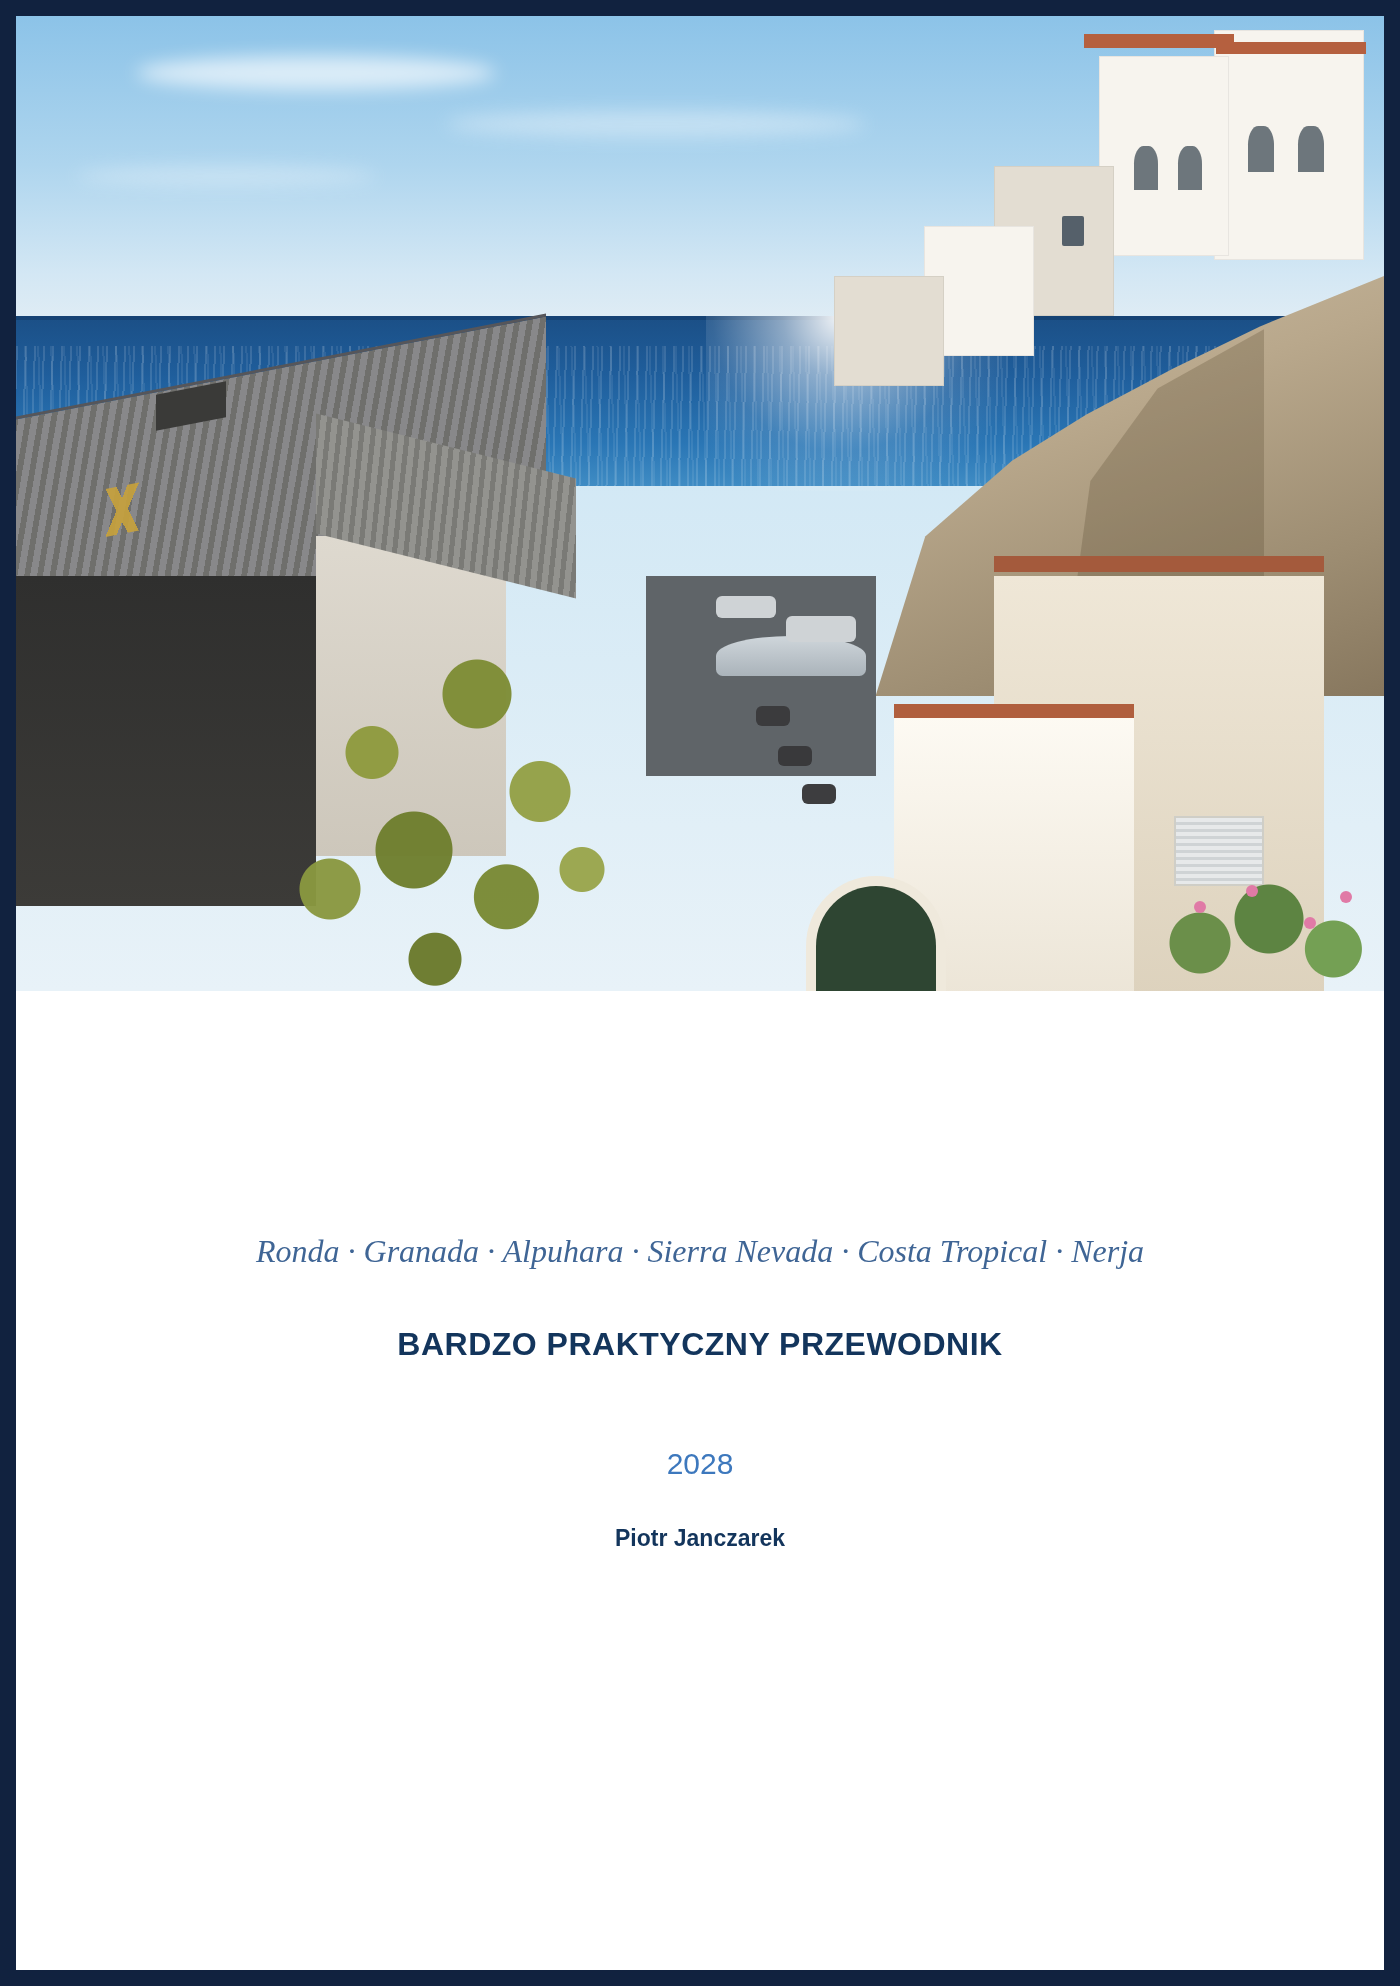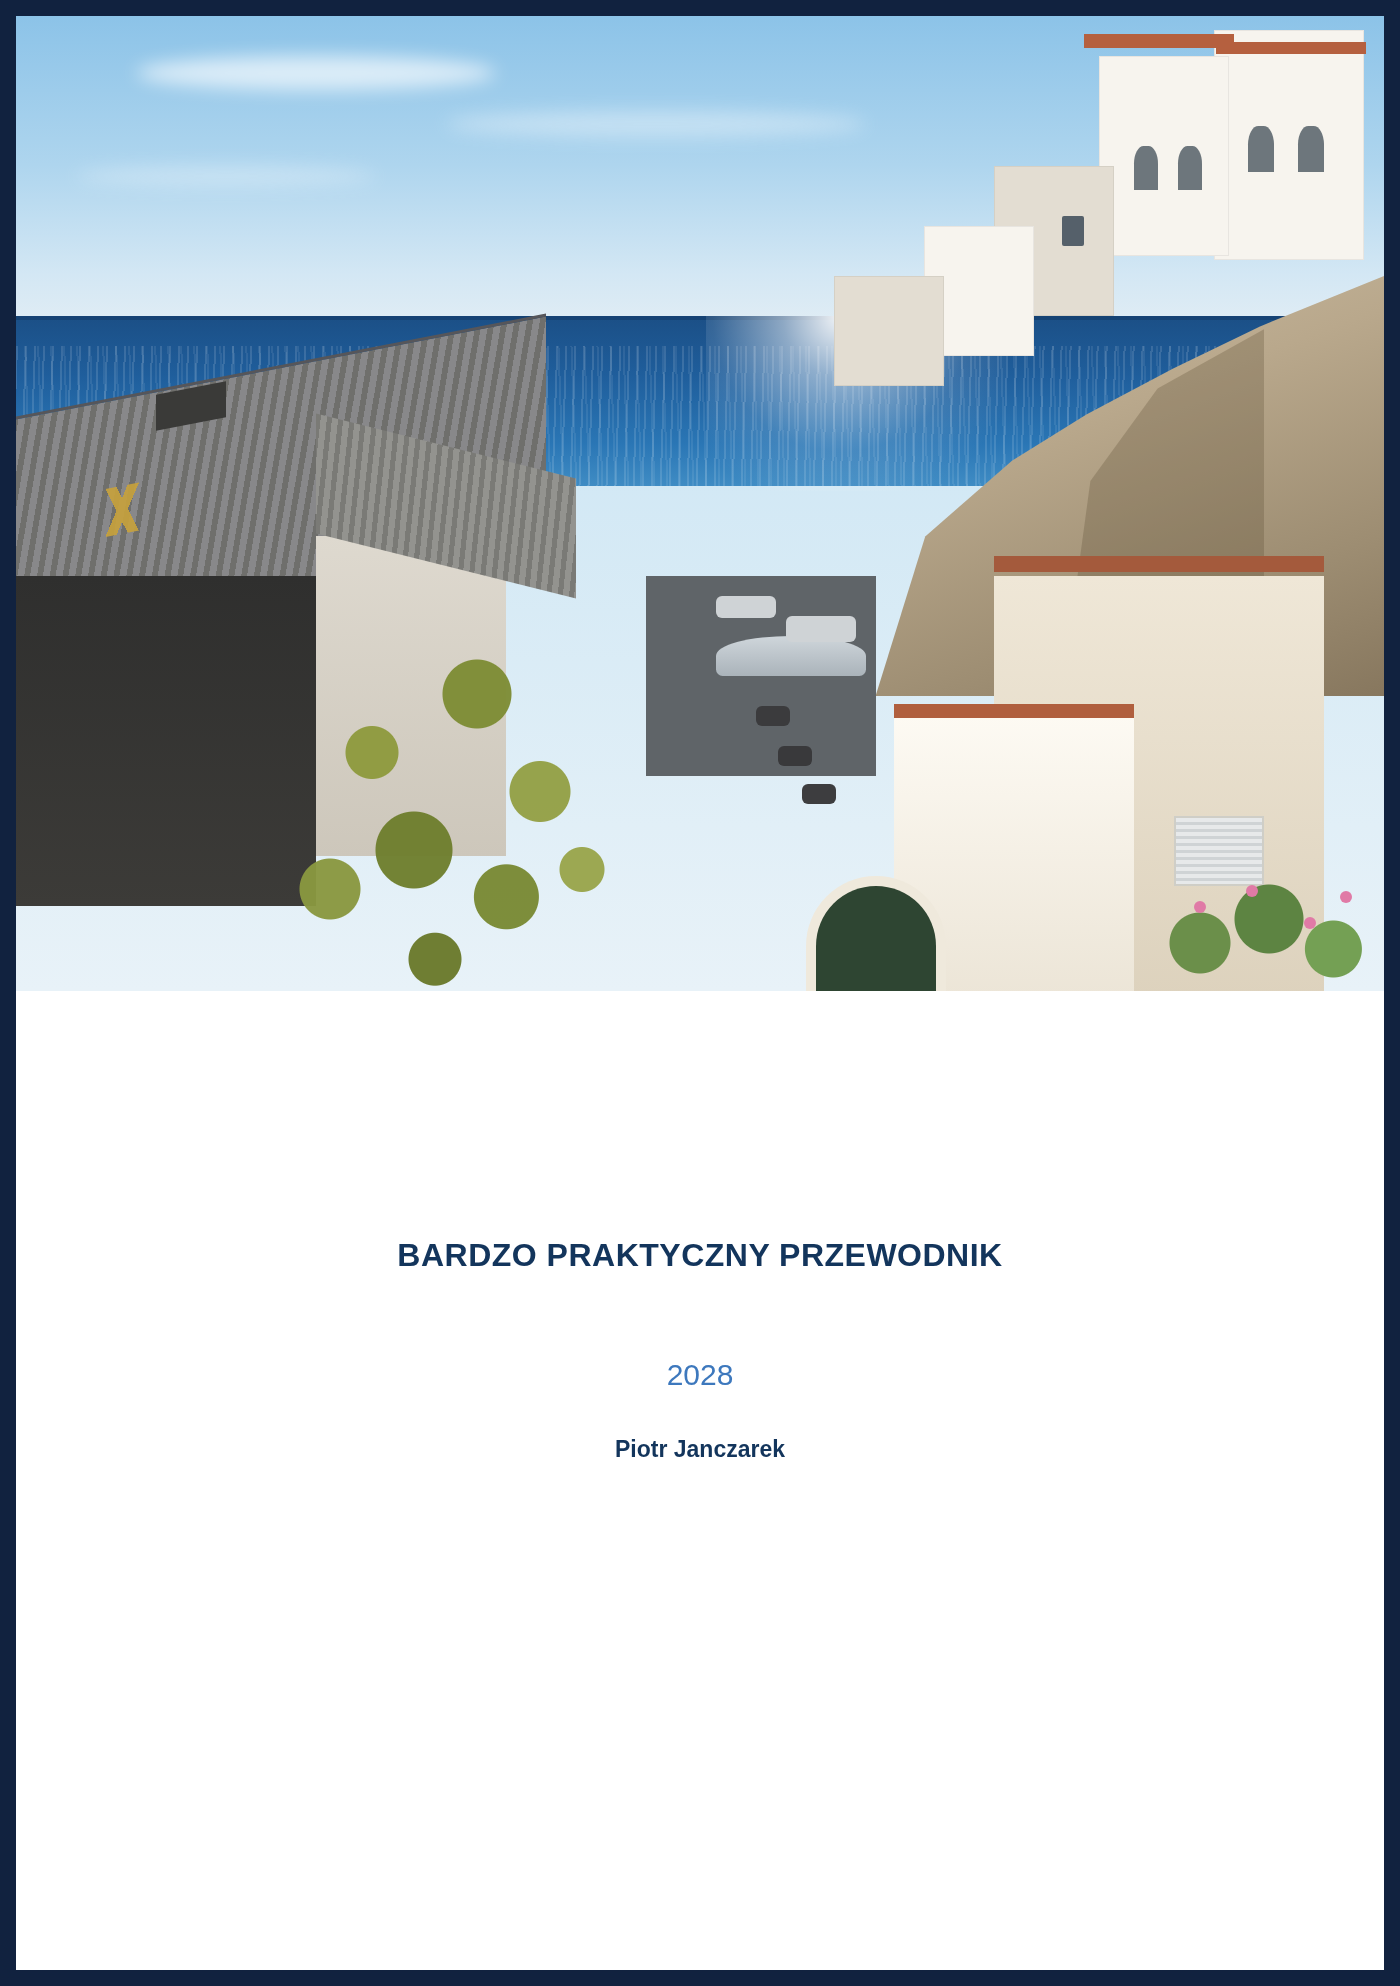--- a/index.html
+++ b/index.html
@@ -355,19 +355,20 @@
       <div class="tree"></div>
       <div class="flowers">
         <div class="flower-dot" style="left:40px; top:30px;"></div>
         <div class="flower-dot" style="left:92px; top:14px;"></div>
         <div class="flower-dot" style="left:150px; top:46px;"></div>
         <div class="flower-dot" style="left:186px; top:20px;"></div>
       </div>
     </div>
 
     <div class="text-area">
+      <div class="subtitle">Ronda · Granada · Alpuhara · Sierra Nevada · Costa Tropical · Nerja</div>
       <div class="tagline">BARDZO PRAKTYCZNY PRZEWODNIK</div>
       <div class="year">2028</div>
       <div class="author">Piotr Janczarek</div>
     </div>
 
   </div>
 </div>
 
 </body></html>

